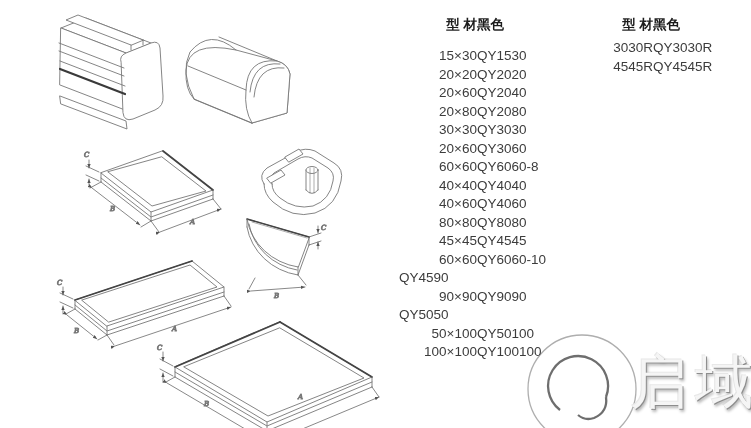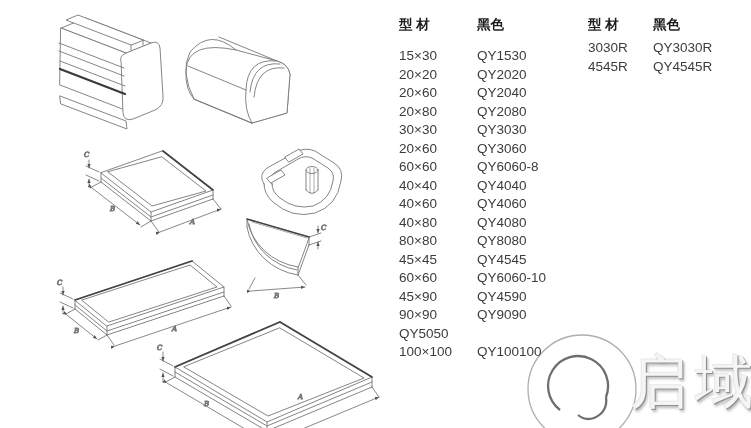--- a/index.html
+++ b/index.html
@@ -1,19 +1,19 @@
 <!DOCTYPE html>
 <html><head>
 <meta charset="utf-8">
 <style>
   html,body{margin:0;padding:0;background:#fff;}
   #app{position:relative;width:751px;height:428px;background:#fff;overflow:hidden;
        font-family:"Liberation Sans",sans-serif;color:#3a3a3a;}
   #drawings{position:absolute;left:0;top:0;z-index:1;}
-  .ptable{position:absolute;z-index:2;font-size:13.5px;line-height:18.5px;color:#3c3c3c;}
+  .ptable{position:absolute;z-index:2;font-size:13.5px;line-height:18.5px;color:#3c3c3c;text-align:right;}
   .trow{display:flex;}
   .thead{font-weight:bold;color:#1c1c1c;line-height:20px;}
   #t1{left:399px;top:15px;}
   #t1 .thead{margin-bottom:12px;}
   #t1 .c0{width:78px;}
   #t2{left:588px;top:15px;}
   #t2 .thead{margin-bottom:4px;}
   #t2 .c0{width:65px;}
   .tcell{white-space:nowrap;}
   #logo{position:absolute;left:518px;top:332px;width:233px;height:112px;z-index:0;}
@@ -221,45 +221,44 @@
         </div>
         <div class="trow">
           <div class="tcell c0">40×40</div>
           <div class="tcell c1">QY4040</div>
         </div>
         <div class="trow">
           <div class="tcell c0">40×60</div>
           <div class="tcell c1">QY4060</div>
         </div>
         <div class="trow">
-          <div class="tcell c0">40×80</div>
-          <div class="tcell c1">QY4080</div>
-        </div>
-        <div class="trow">
           <div class="tcell c0">80×80</div>
           <div class="tcell c1">QY8080</div>
         </div>
         <div class="trow">
           <div class="tcell c0">45×45</div>
           <div class="tcell c1">QY4545</div>
         </div>
         <div class="trow">
           <div class="tcell c0">60×60</div>
           <div class="tcell c1">QY6060-10</div>
         </div>
         <div class="trow">
-          <div class="tcell c0">45×90</div>
           <div class="tcell c1">QY4590</div>
         </div>
         <div class="trow">
           <div class="tcell c0">90×90</div>
           <div class="tcell c1">QY9090</div>
         </div>
         <div class="trow">
           <div class="tcell c1">QY5050</div>
+        </div>
+        <div class="trow">
+          <div class="tcell c0">50×100</div>
+          <div class="tcell c1">QY50100</div>
         </div>
         <div class="trow">
           <div class="tcell c0">100×100</div>
           <div class="tcell c1">QY100100</div>
         </div>
       </div>
   </div>
 
   <div class="ptable" id="t2">
     <div class="trow thead">

